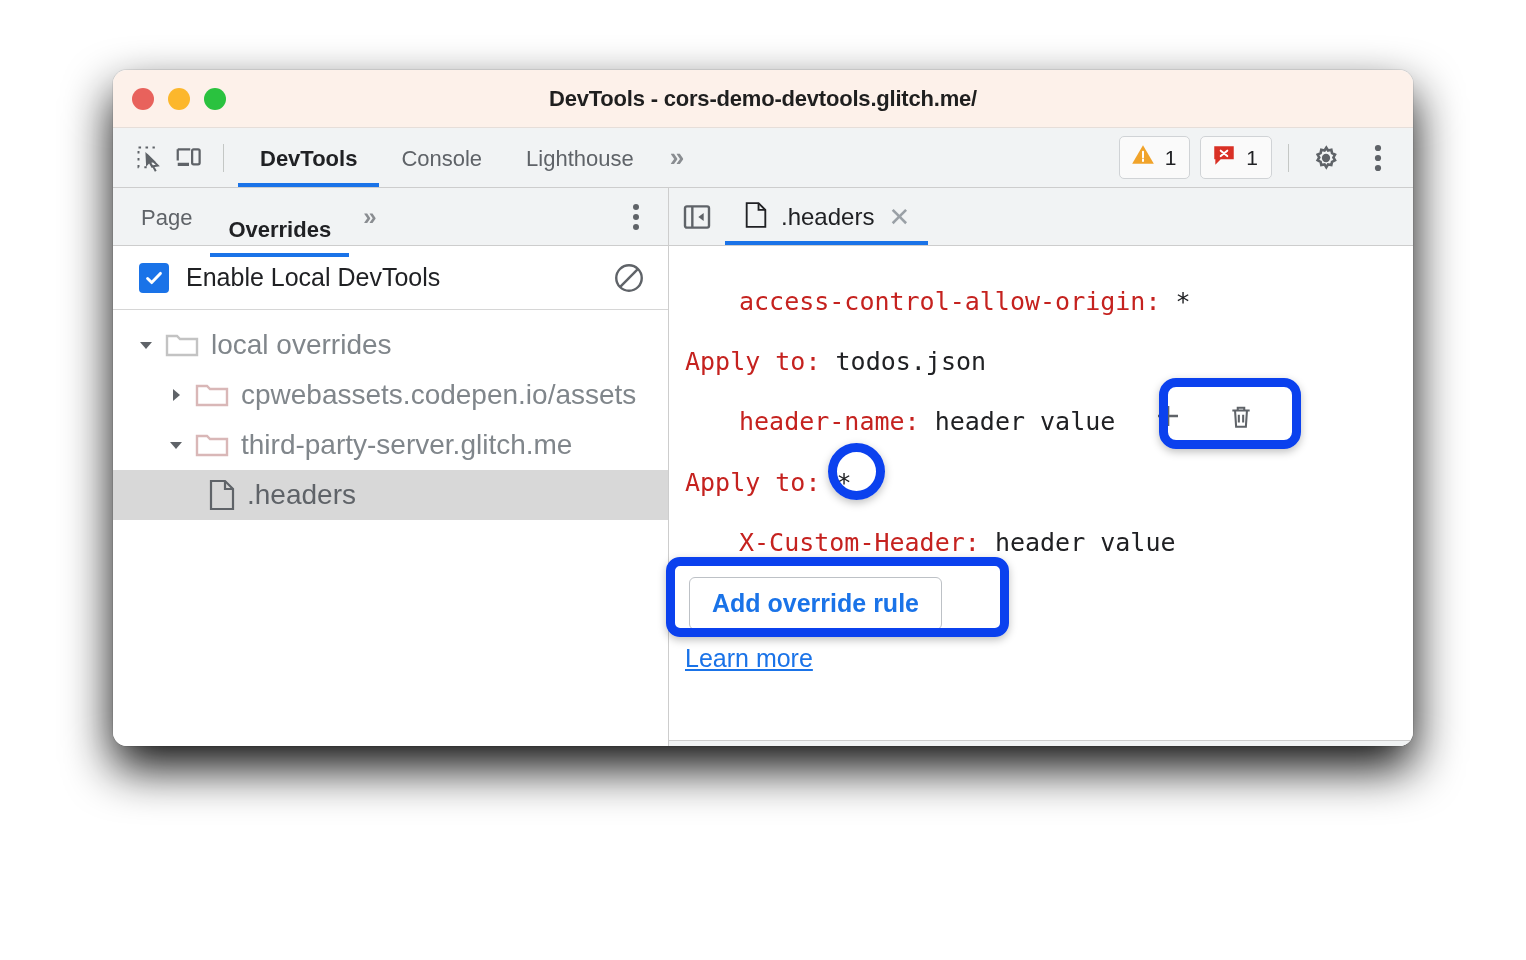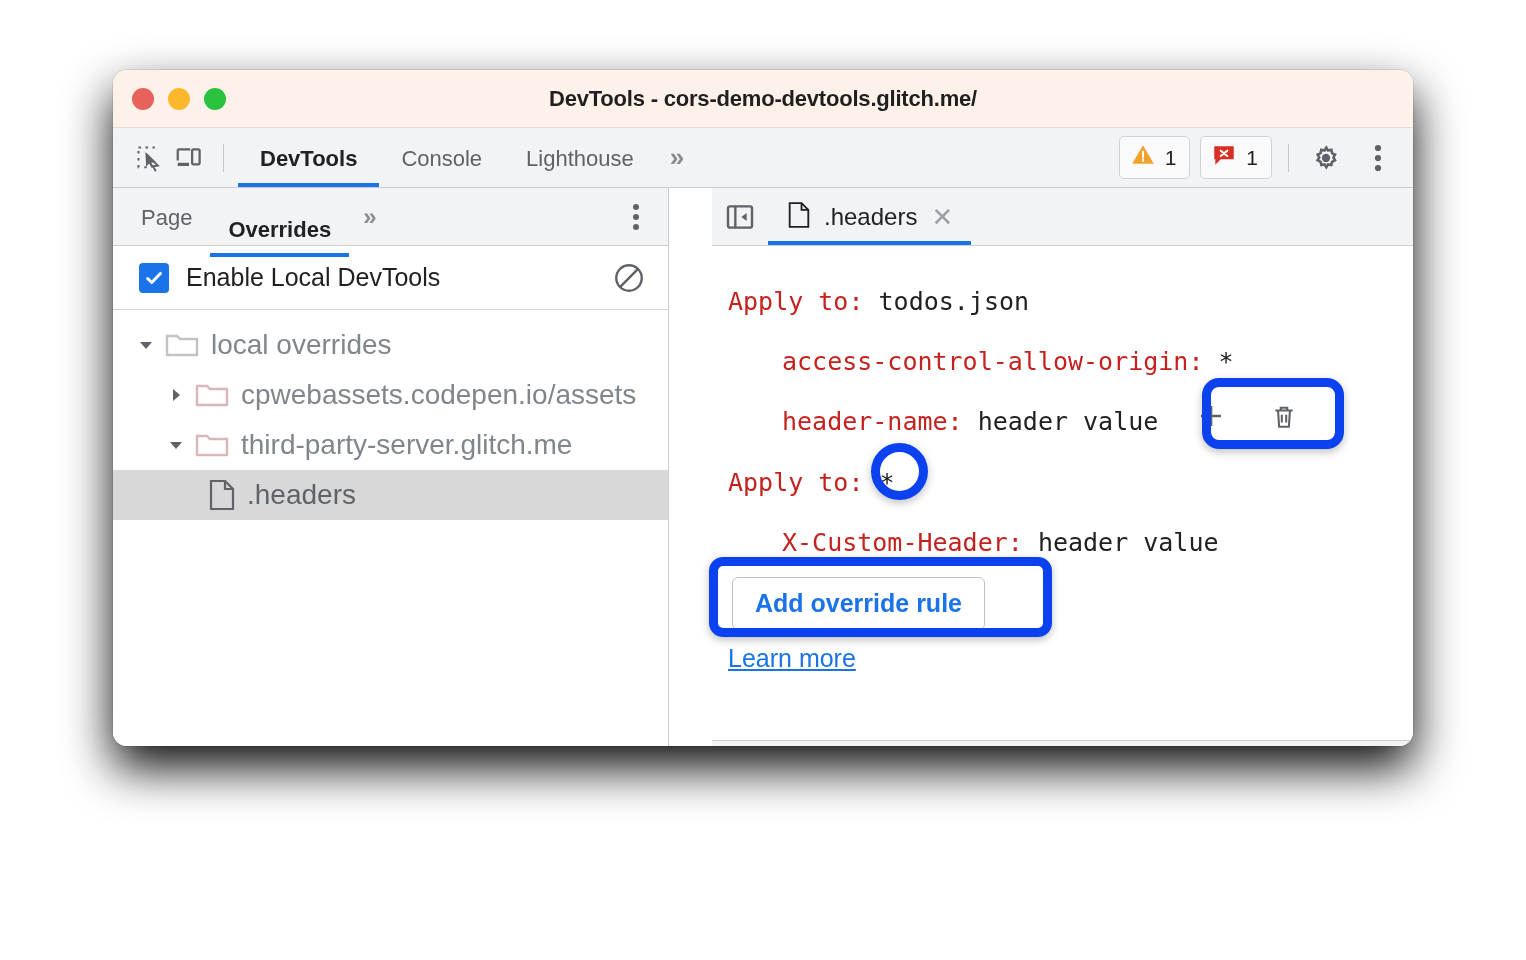--- a/index.html
+++ b/index.html
@@ -115,21 +115,21 @@
     font-size: 21px;
     color: #202124;
   }
   .gear, .kebab {
     width: 42px; height: 42px;
     display: flex; align-items: center; justify-content: center;
     color: #5f6368;
   }
 
   
-  #body-split { display: flex; height: 622px; gap: 43px; }
+  #body-split { display: flex; height: 622px; }
 
   
   #navigator {
     width: 556px;
     border-right: 1px solid #cdcdcd;
     display: flex;
     flex-direction: column;
     background: #ffffff;
     box-sizing: border-box;
   }
@@ -509,28 +509,28 @@
                 <path d="M16 2v8h8"></path>
               </svg>
           </span>
           <span id="file-tab-name">.headers</span>
           <span id="file-tab-close">✕</span>
         </div>
       </div>
 
       <div id="headers-view">
 
+        <div class="hdr-line indent">
+          <span class="k-red">access-control-allow-origin</span><span class="k-red">:</span>
+          <span class="v-dark">*</span>
+        </div>
+
         <div class="hdr-line">
           <span class="k-red">Apply to</span><span class="k-red">:</span>
           <span class="v-dark">todos.json</span>
-        </div>
-
-        <div class="hdr-line indent">
-          <span class="k-red">access-control-allow-origin</span><span class="k-red">:</span>
-          <span class="v-dark">*</span>
         </div>
 
         <div class="hdr-line indent">
           <span class="k-red">header-name</span><span class="k-red">:</span>
           <span class="v-dark">header value</span>
           <span style="display:inline-block;width:44px;text-align:center;color:#5f6368;vertical-align:middle;margin-left:16px;">
             <svg width="30" height="30" viewBox="0 0 24 24" stroke="currentColor" stroke-width="2.1">
                 <path d="M12 4v16M4 12h16"></path>
               </svg>
           </span>

